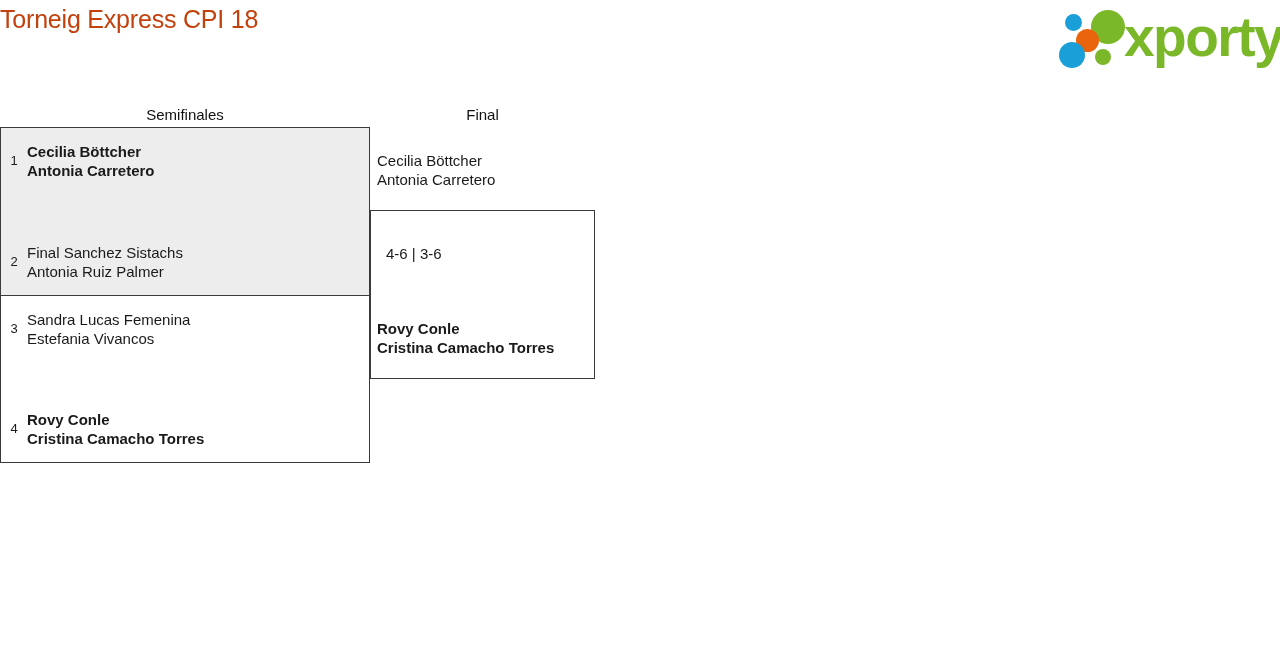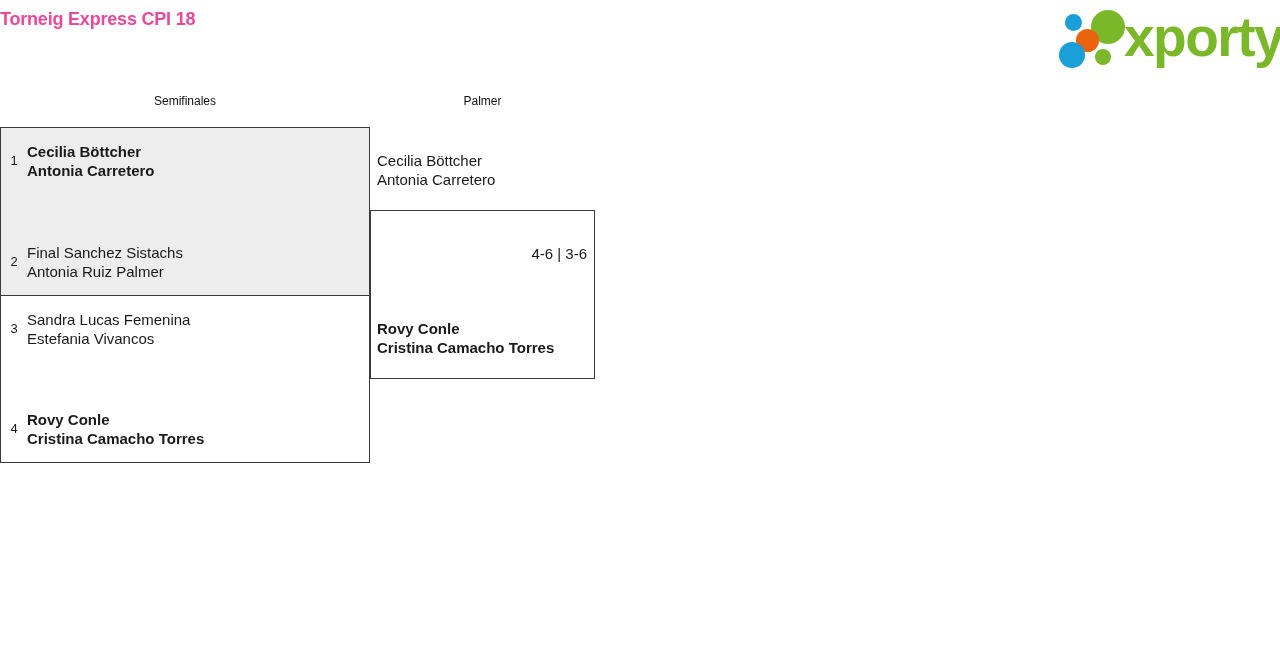--- a/index.html
+++ b/index.html
@@ -21,25 +21,25 @@
     position: absolute;
     left: 0; top: 0;
     width: 1280px; height: 90px;
   }
   #title-block {
     position: absolute;
     left: 0; top: 2px;
     width: 900px;
   }
   .title-line {
-    font-size: 18px;
-    font-weight: bold;
+    font-size: 25px;
+    font-weight: normal;
     letter-spacing: -0.2px;
     line-height: 34px;
-    color: #ec4899;
+    color: #c2410c;
     white-space: nowrap;
   }
 
   
   #logo {
     position: absolute;
     right: 7px; top: 8px;
     width: 222px; height: 60px; text-align: center;
   }
   #logo-dots {
@@ -59,25 +59,25 @@
     font-size: 55px;
     font-weight: bold;
     color: #7ab829;
     letter-spacing: -1.5px;
     line-height: 62px;
   }
 
   
   .round-header {
     position: absolute;
-    font-size: 12px;
+    font-size: 15px;
     font-weight: normal;
     color: #111111;
     text-align: center;
-    top: 92px;
+    top: 105px;
     line-height: 19px;
   }
   #round-header-0 { left: 0px;   width: 370px; }
   #round-header-1 { left: 370px; width: 225px; }
 
   
   #bracket {
     position: absolute;
     left: 0; top: 0;
     width: 1280px; height: 661px;
@@ -149,24 +149,24 @@
     left: 370px;
     top: 210px;
     width: 225px;
     height: 169px;
     box-sizing: border-box;
     border: 1px solid #3a3a3a;
     background: #ffffff;
   }
   #final-score {
     position: absolute;
-    left: 362px;
+    left: 386px;
     top: 244px;
     width: 225px;
-    text-align: right;
+    text-align: left;
     font-size: 15px;
     line-height: 19px;
     color: #1a1a1a;
   }
   .final-team {
     position: absolute;
     left: 377px;
     width: 215px;
     font-size: 15px;
     line-height: 19px;
@@ -194,21 +194,21 @@
       <span class="dot dot-green-small"></span>
     </div>
     <div id="logo-word">xporty</div>
   </div>
 
 </div>
 
 <div id="bracket">
 
   <div class="round-header" id="round-header-0">Semifinales</div>
-  <div class="round-header" id="round-header-1">Palmer</div>
+  <div class="round-header" id="round-header-1">Final</div>
 
   <div class="sf-match" id="sf-match-0">
 
     <div class="team team-top winner">
       <span class="seed">1</span>
       <span class="team-names">
         <span class="nm">Cecilia Böttcher</span>
         <span class="nm">Antonia Carretero</span>
       </span>
     </div>

